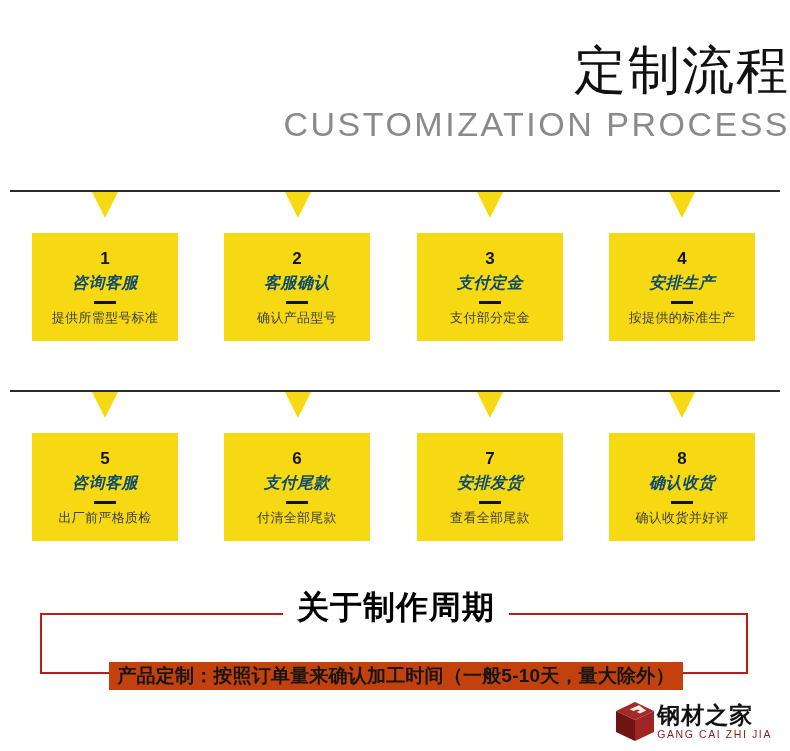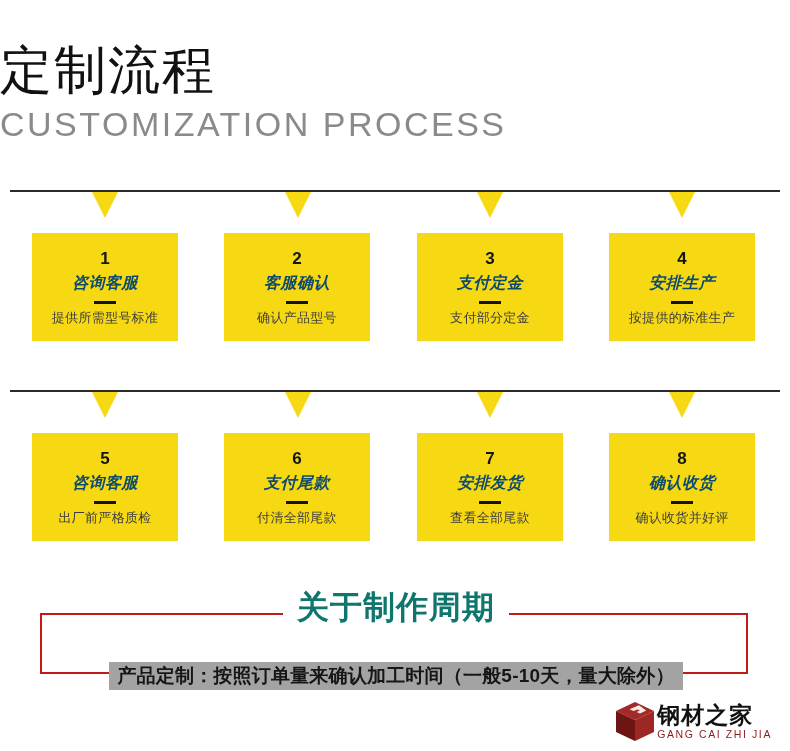--- a/index.html
+++ b/index.html
@@ -15,21 +15,21 @@
     overflow: hidden;
     color: #1a1a1a;
   }
 
   
   .header {
     position: absolute;
     top: 38px;
     left: 0;
     width: 790px;
-    text-align: left;
+    text-align: right;
   }
   .header-title {
     font-size: 52px;
     font-weight: 400;
     line-height: 64px;
     color: #111111;
     letter-spacing: 2px;
   }
   .header-subtitle {
     font-size: 34px;
@@ -150,34 +150,34 @@
     text-align: center;
     pointer-events: none;
   }
   .cycle-title span {
     display: inline-block;
     background: #ffffff;
     padding: 0 14px;
     font-size: 32px;
     line-height: 44px;
     font-weight: 700;
-    color: #0f766e;
+    color: #000000;
     letter-spacing: 1px;
   }
   .cycle-note {
     position: absolute;
     bottom: -18px;
     left: 0;
     width: 708px;
     text-align: center;
     pointer-events: none;
   }
   .cycle-note span {
     display: inline-block;
-    background: #a3a3a3;
+    background: #c2410c;
     padding: 0 8px;
     font-size: 19px;
     line-height: 28px;
     font-weight: 700;
     color: #161616;
     letter-spacing: 0.2px;
   }
 
   
   .logo {

